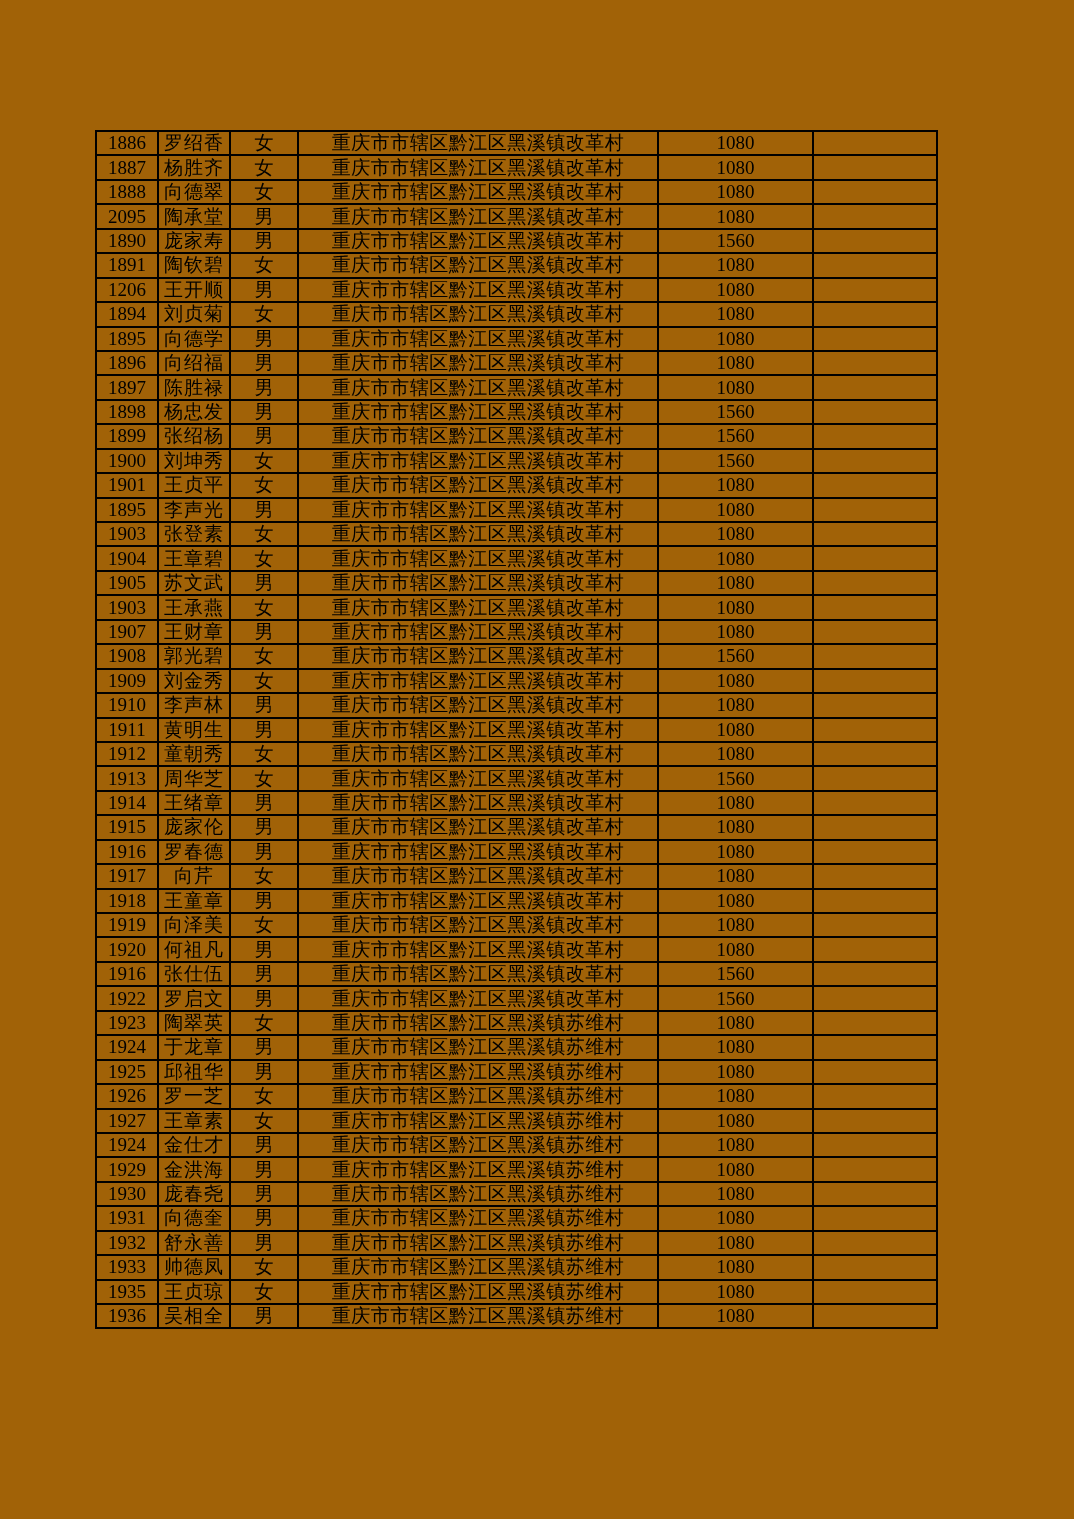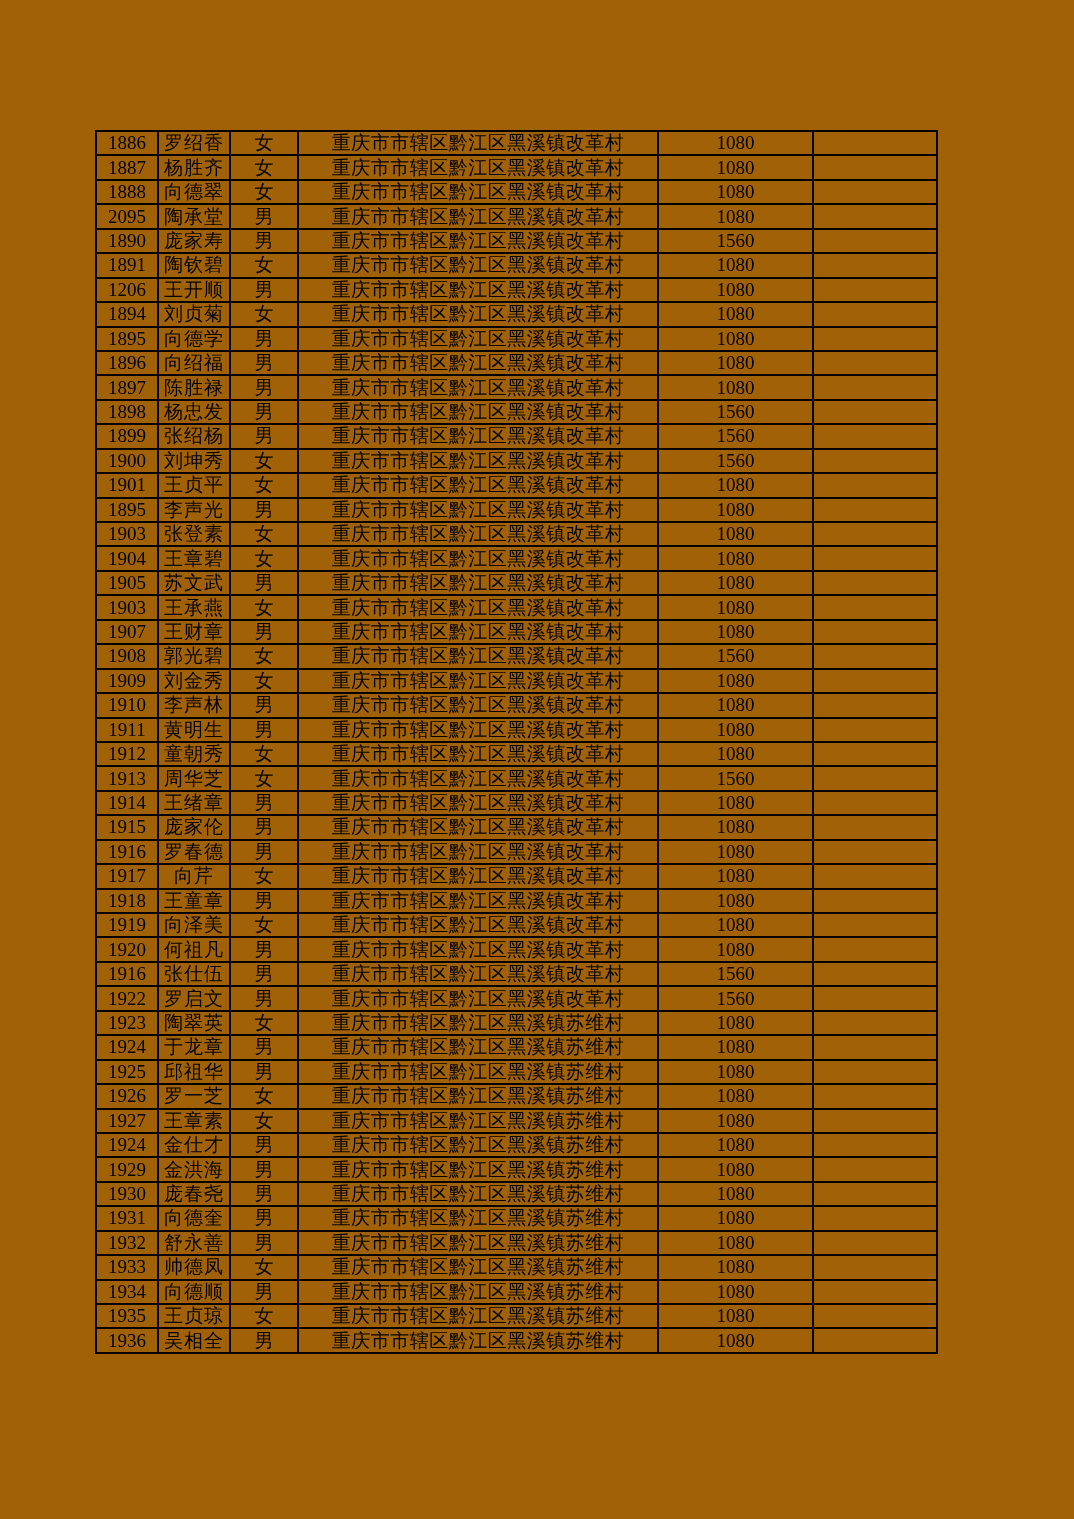--- a/index.html
+++ b/index.html
@@ -434,28 +434,20 @@
         </tr>
         <tr>
           <td class="cell-index">1933</td>
           <td class="cell-name">帅德凤</td>
           <td class="cell-gender">女</td>
           <td class="cell-address">重庆市市辖区黔江区黑溪镇苏维村</td>
           <td class="cell-amount">1080</td>
           <td class="cell-blank"></td>
         </tr>
         <tr>
-          <td class="cell-index">1934</td>
-          <td class="cell-name">向德顺</td>
-          <td class="cell-gender">男</td>
-          <td class="cell-address">重庆市市辖区黔江区黑溪镇苏维村</td>
-          <td class="cell-amount">1080</td>
-          <td class="cell-blank"></td>
-        </tr>
-        <tr>
           <td class="cell-index">1935</td>
           <td class="cell-name">王贞琼</td>
           <td class="cell-gender">女</td>
           <td class="cell-address">重庆市市辖区黔江区黑溪镇苏维村</td>
           <td class="cell-amount">1080</td>
           <td class="cell-blank"></td>
         </tr>
         <tr>
           <td class="cell-index">1936</td>
           <td class="cell-name">吴相全</td>

